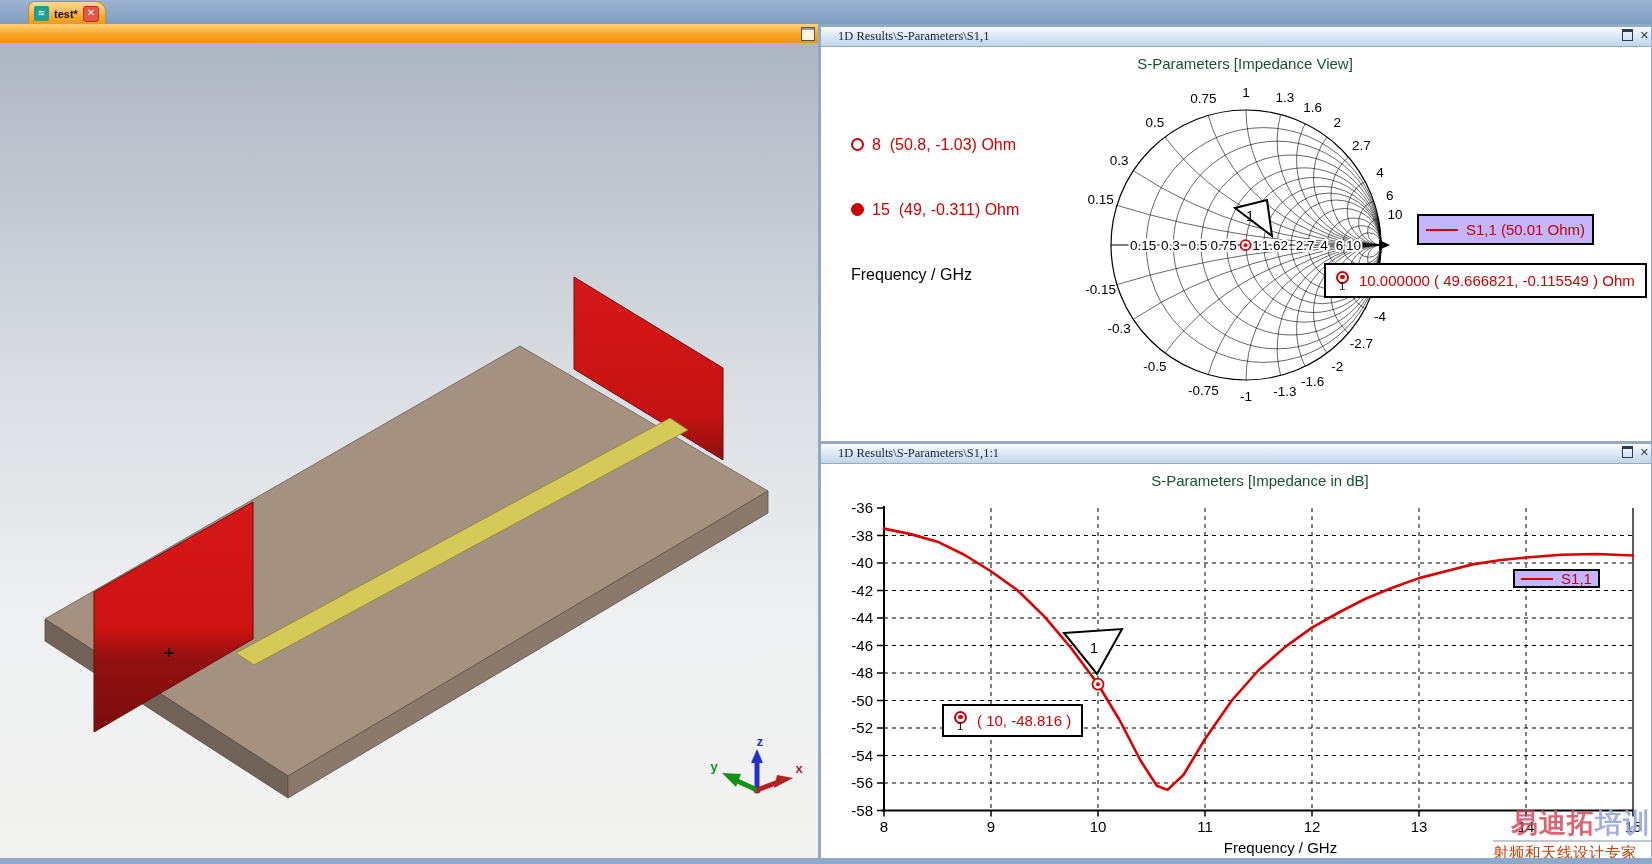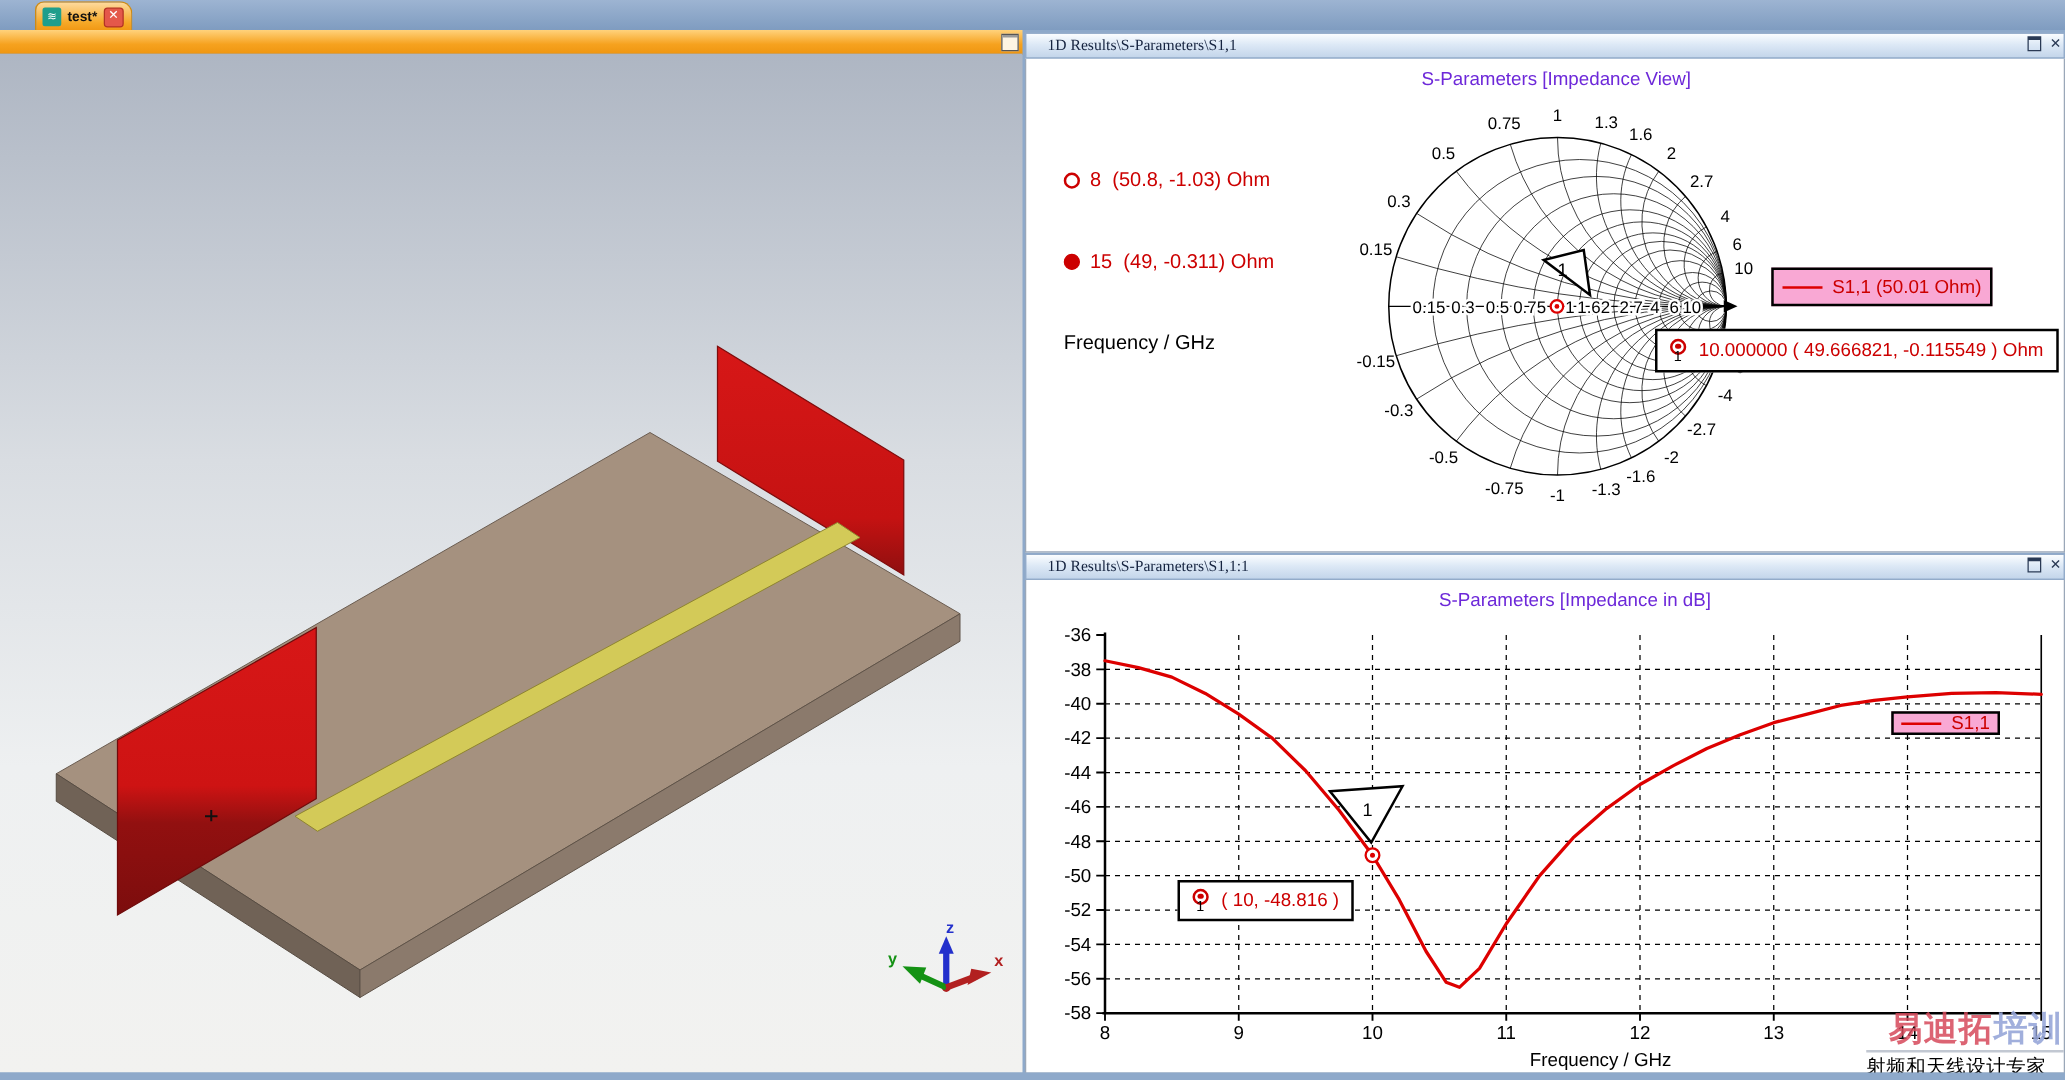--- a/index.html
+++ b/index.html
@@ -36,53 +36,53 @@
   .vgap{height:2px;}
   .ptitle{position:relative;height:19px;border:1px solid #93abc9;
     background:linear-gradient(#fbfdff,#dde9f6 45%,#c3d5ea);
     font-family:"Liberation Serif",serif;font-size:12.5px;color:#15233f;}
   .ptitle .ttext{position:absolute;left:17px;top:2px;white-space:pre;}
   .wbtns{position:absolute;right:2px;top:2px;display:flex;gap:7px;align-items:center;}
   .wbtn-restore{width:9px;height:8px;border:1.5px solid #2a3a55;border-top-width:3px;}
   .wbtn-close{font-size:11px;color:#2a3a55;line-height:11px;}
   .pcontent{position:relative;height:394px;background:#fff;border:1px solid #9aa7b8;border-top:none;}
   .ctitle{position:absolute;top:8px;left:0;width:100%;text-align:center;
-    font-size:15px;color:#6d28d9;}
+    font-size:15px;color:#14532d;}
   .ctitle.smith{text-indent:18px;}
   .ctitle.mag{text-indent:48px;}
   
   .readouts{position:absolute;left:30px;top:44px;font-size:16px;color:#cc0000;
     line-height:21.5px;white-space:pre;}
   .rline{display:flex;align-items:center;gap:8px;}
   .ro-open{width:9px;height:9px;border:2px solid #cc0000;border-radius:50%;background:#fff;}
   .ro-filled{width:11px;height:11px;background:#cc0000;border-radius:50%;border:1px solid #cc0000;}
   .freqcap{color:#000;margin-top:1px;}
   
   .legendbox{position:absolute;display:flex;align-items:center;justify-content:center;
-    gap:8px;border:2px solid #000;background:#f9a8d4;color:#cc0000;font-size:15px;box-sizing:border-box;}
+    gap:8px;border:2px solid #000;background:#c4b5fd;color:#cc0000;font-size:15px;box-sizing:border-box;}
   .lline{display:inline-block;width:32px;height:0;border-top:2.5px solid #dd0000;}
   .markerbox{position:absolute;display:flex;align-items:center;gap:9px;
     border:2px solid #000;background:#fff;color:#cc0000;font-size:15px;
     padding:0 10px;box-sizing:border-box;white-space:pre;}
   .mk{position:relative;width:14px;height:22px;}
   .mkc{position:absolute;left:0;top:1px;width:9px;height:9px;border:2px solid #cc0000;border-radius:50%;}
   .mkc::after{content:'';position:absolute;left:2.2px;top:2.2px;width:4.5px;height:4.5px;
     background:#cc0000;border-radius:50%;}
   .mki{position:absolute;left:3px;top:10px;font-size:11.5px;color:#000;}
   .smith-legend{left:596px;top:167px;width:177px;height:31px;}
   .smith-mbox{left:503px;top:216px;height:35px;}
   .mag-legend{left:692px;top:105px;width:87px;height:19px;}
   .mag-mbox{left:121px;top:240px;height:33px;}
   
   .watermark{position:absolute;left:672px;top:344px;width:158px;pointer-events:none;}
   .wm1{font-size:27px;font-weight:bold;letter-spacing:1px;line-height:30px;white-space:nowrap;text-align:right;}
   .wm1 .red{color:rgba(214,73,90,0.85);}
   .wm1 .blue{color:rgba(151,166,216,0.9);}
   .wmline{height:0;border-top:2px solid #c2c8d2;margin:2px 0 1px 0;}
-  .wm2{font-size:15.5px;color:#000000;letter-spacing:0.5px;white-space:nowrap;}
+  .wm2{font-size:15.5px;color:#c2410c;letter-spacing:0.5px;white-space:nowrap;}
   
   .bottomstrip{position:absolute;left:0;top:858px;width:1652px;height:6px;background:#8ea9ca;}
   svg text{font-family:"Liberation Sans",sans-serif;}
 </style>
 </head>
 <body>
 
 <div class="screen">
 
   <div class="tabbar">

